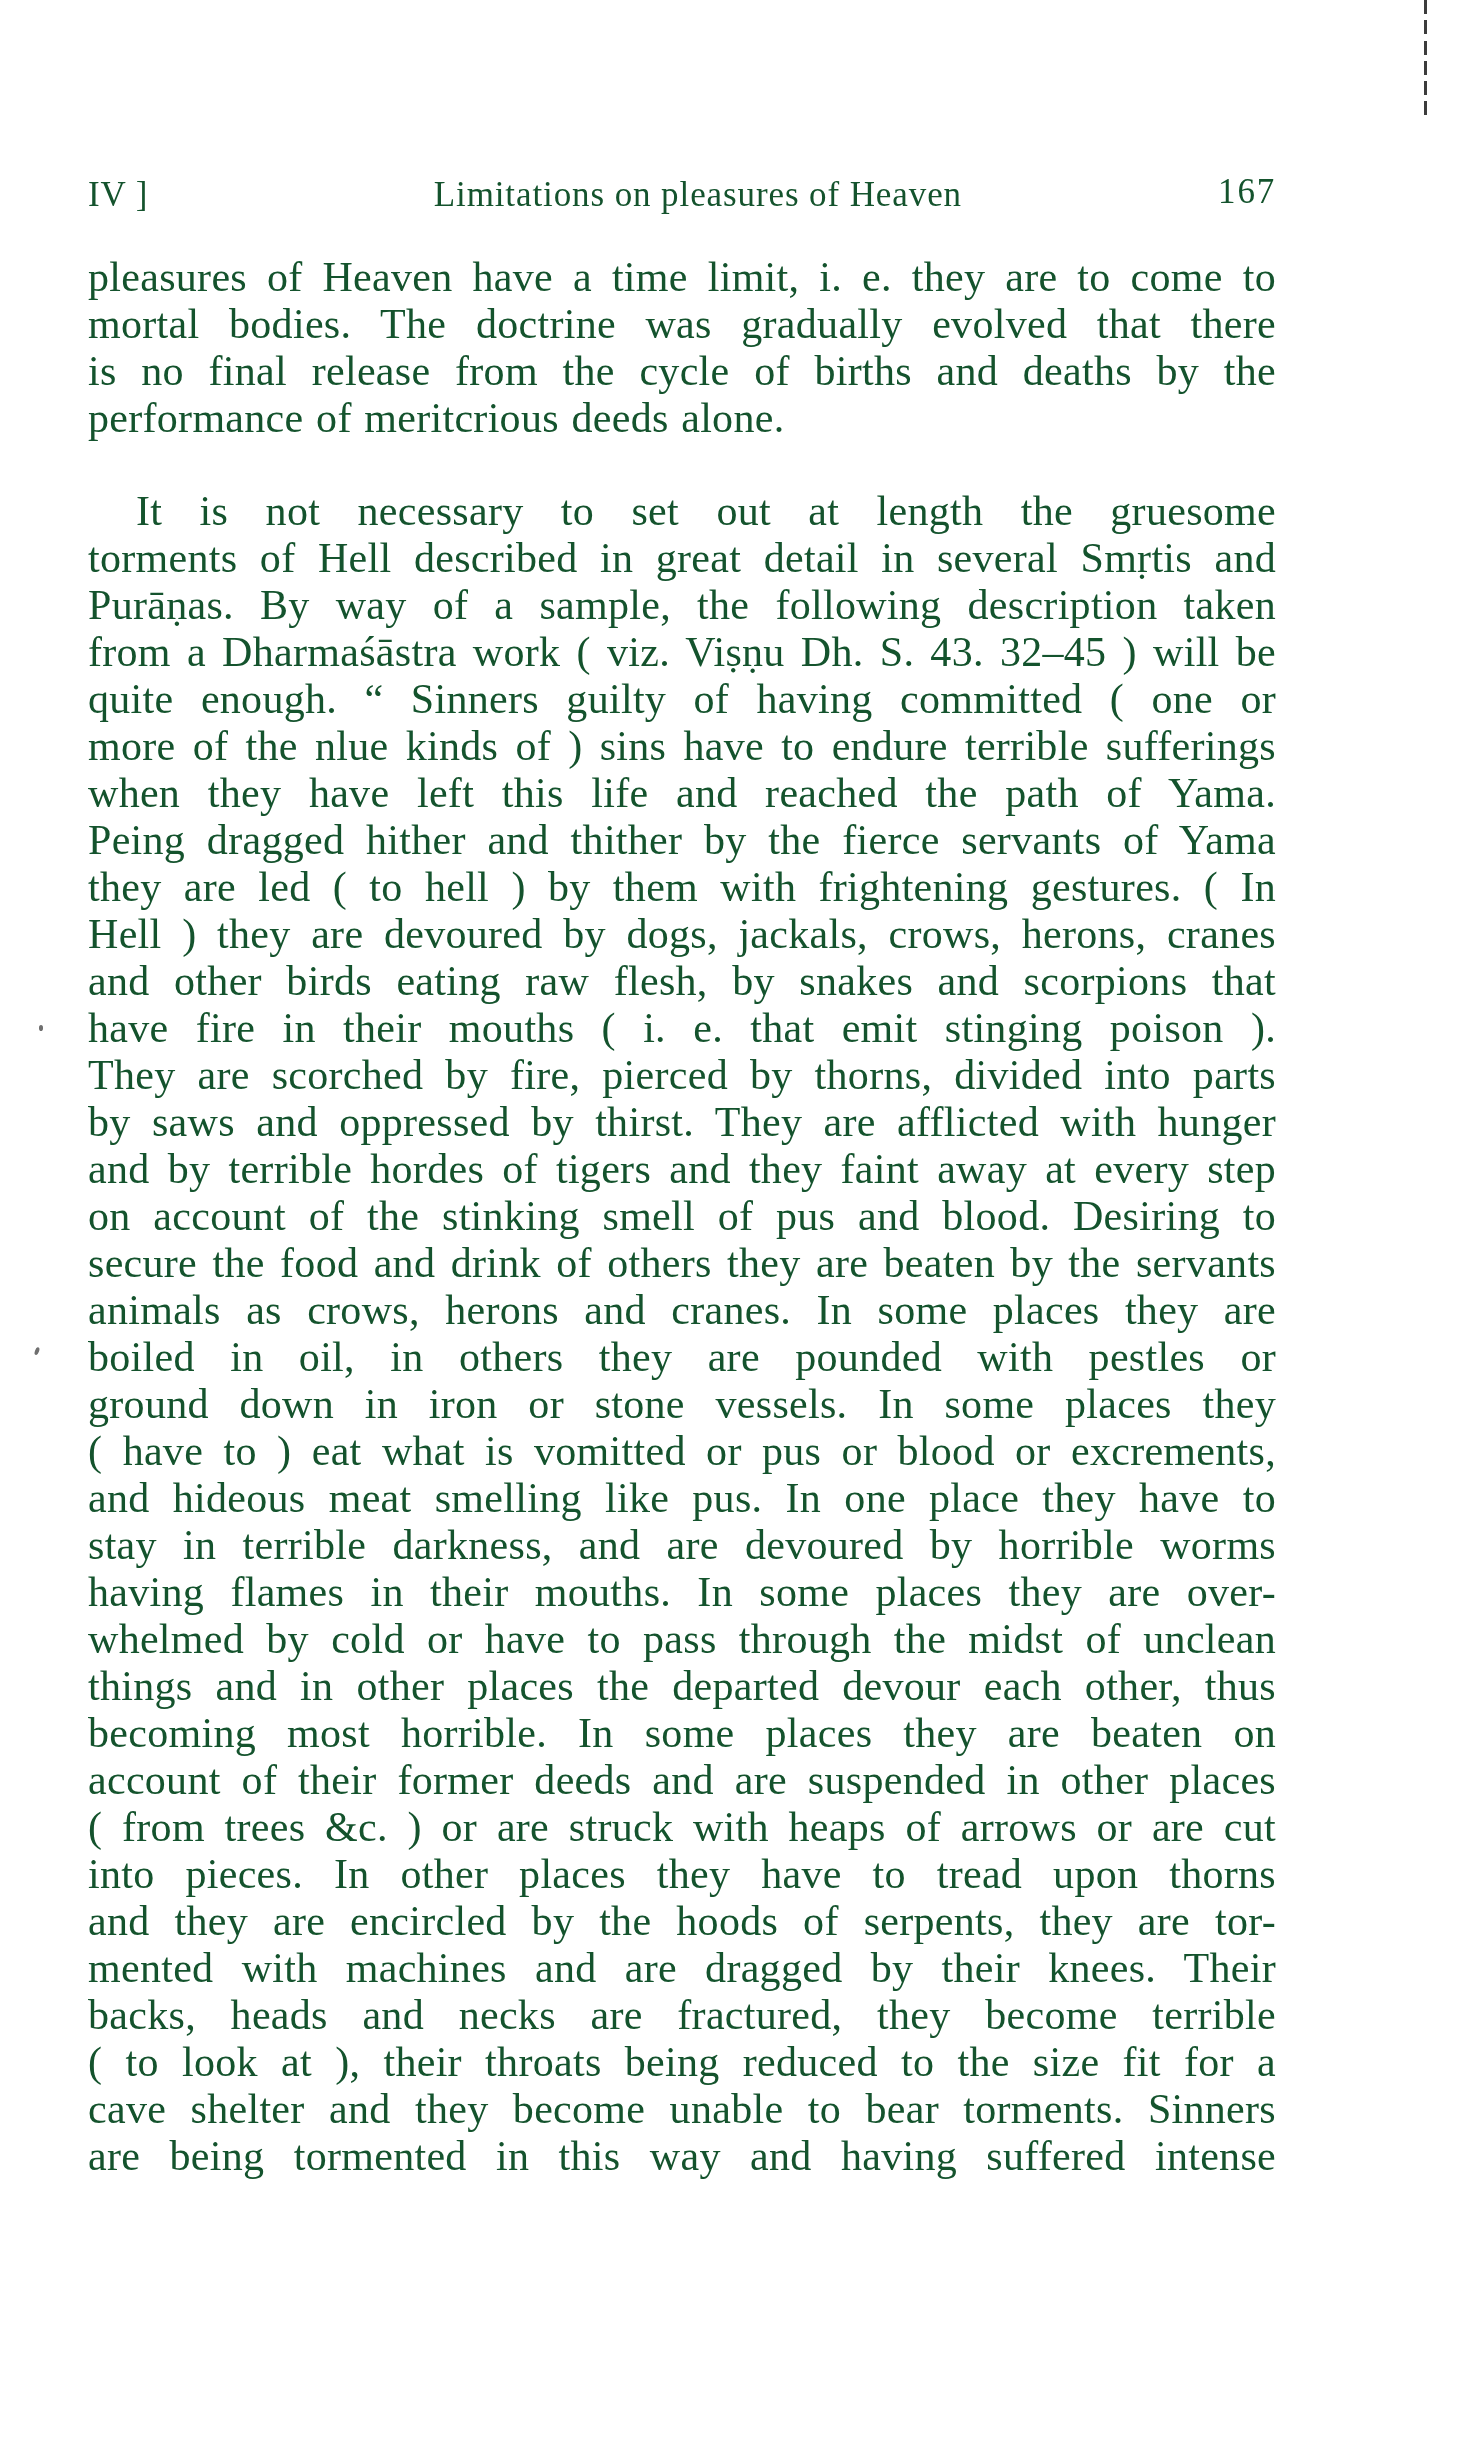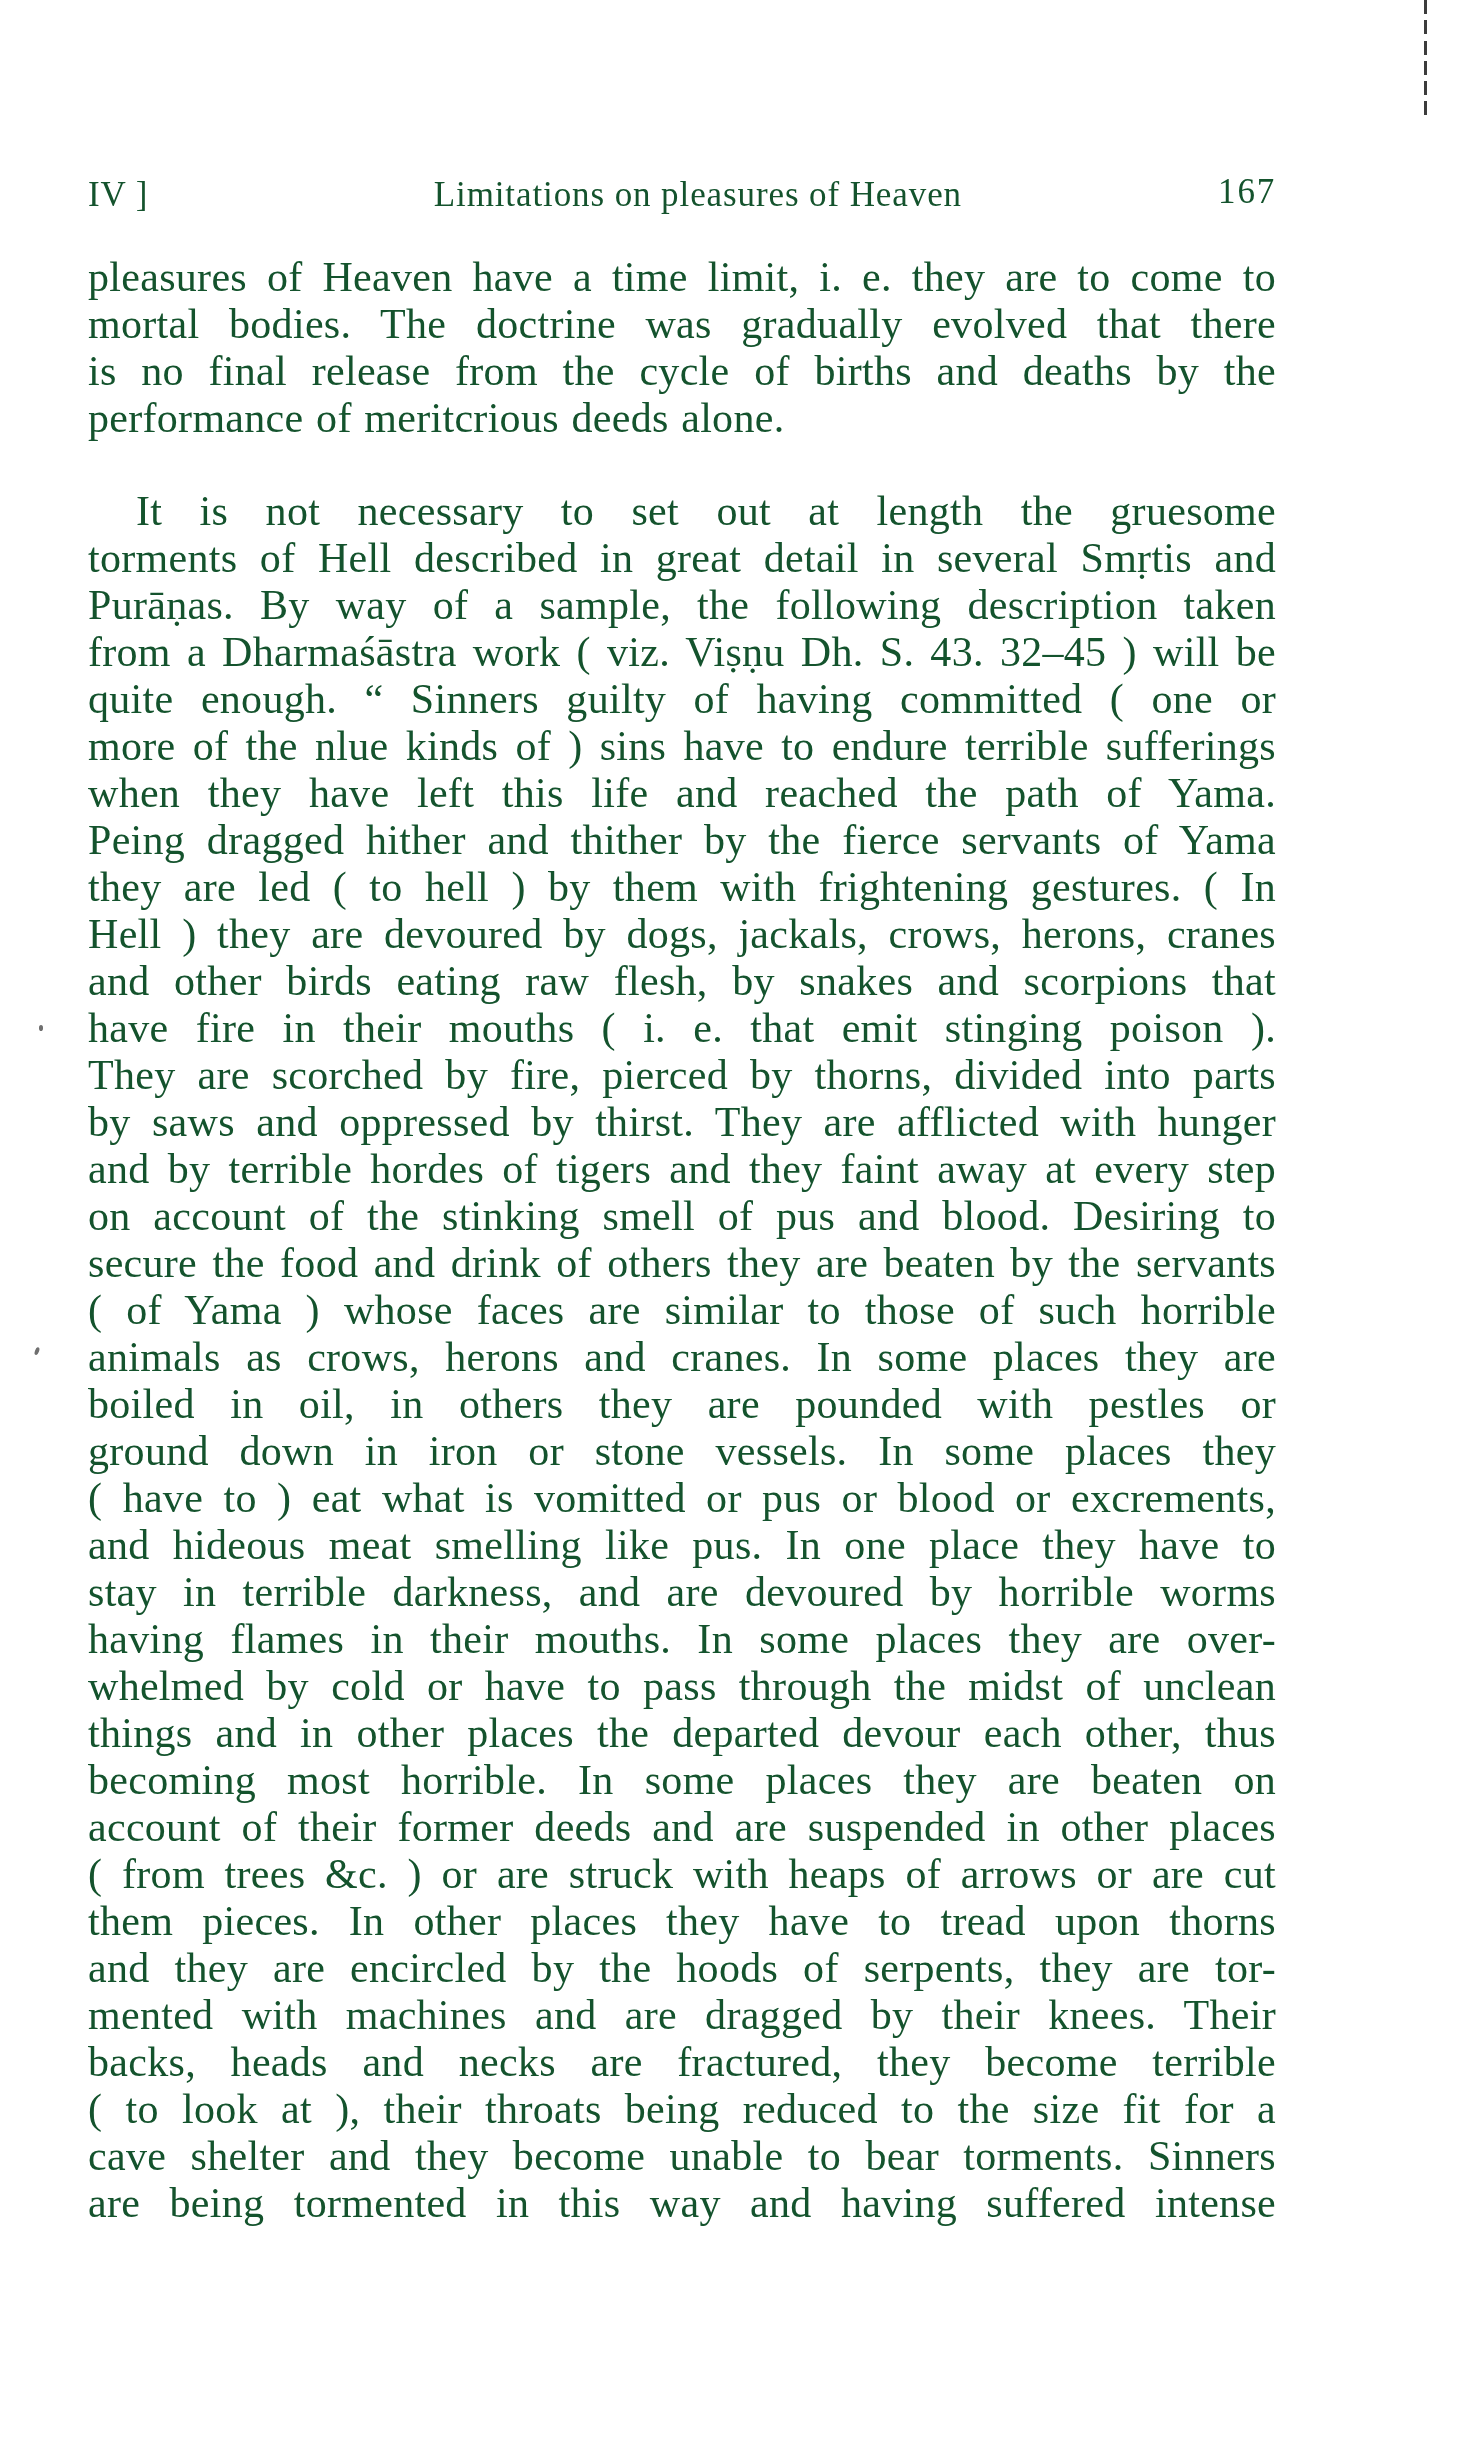--- a/index.html
+++ b/index.html
@@ -106,34 +106,33 @@
         <div class="line">Peing dragged hither and thither by the fierce servants of Yama</div>
         <div class="line">they are led ( to hell ) by them with frightening gestures.  ( In</div>
         <div class="line">Hell ) they are devoured by dogs, jackals, crows, herons, cranes</div>
         <div class="line">and other birds eating raw flesh, by snakes and scorpions that</div>
         <div class="line">have fire in their mouths ( i. e. that emit stinging poison ).</div>
         <div class="line">They are scorched by fire, pierced by thorns, divided into parts</div>
         <div class="line">by saws and oppressed by thirst.  They are afflicted with hunger</div>
         <div class="line">and by terrible hordes of tigers and they faint away at every step</div>
         <div class="line">on account of the stinking smell of pus and blood.  Desiring to</div>
         <div class="line">secure the food and drink of others they are beaten by the servants</div>
-        <div class="line">( of Yama ) whose faces are similar to those of such horrible</div>
         <div class="line">animals as crows, herons and cranes.  In some places they are</div>
         <div class="line">boiled in oil, in others they are pounded with pestles or</div>
         <div class="line">ground down in iron or stone vessels.  In some places they</div>
         <div class="line">( have to ) eat what is vomitted or pus or blood or excrements,</div>
         <div class="line">and hideous meat smelling like pus.  In one place they have to</div>
         <div class="line">stay in terrible darkness, and are devoured by horrible worms</div>
         <div class="line">having flames in their mouths.  In some places they are over-</div>
         <div class="line">whelmed by cold or have to pass through the midst of unclean</div>
         <div class="line">things and in other places the departed devour each other, thus</div>
         <div class="line">becoming most horrible.  In some places they are beaten on</div>
         <div class="line">account of their former deeds and are suspended in other places</div>
         <div class="line">( from trees &amp;c. ) or are struck with heaps of arrows or are cut</div>
-        <div class="line">them pieces.  In other places they have to tread upon thorns</div>
+        <div class="line">into pieces.  In other places they have to tread upon thorns</div>
         <div class="line">and they are encircled by the hoods of serpents, they are tor-</div>
         <div class="line">mented with machines and are dragged by their knees.  Their</div>
         <div class="line">backs, heads and necks are fractured, they become terrible</div>
         <div class="line">( to look at ),  their throats being reduced to the size fit for a</div>
         <div class="line">cave shelter and they become unable to bear torments.  Sinners</div>
         <div class="line">are being tormented in this way and having suffered intense</div>
       </div>
     </main>
 </div>
 

